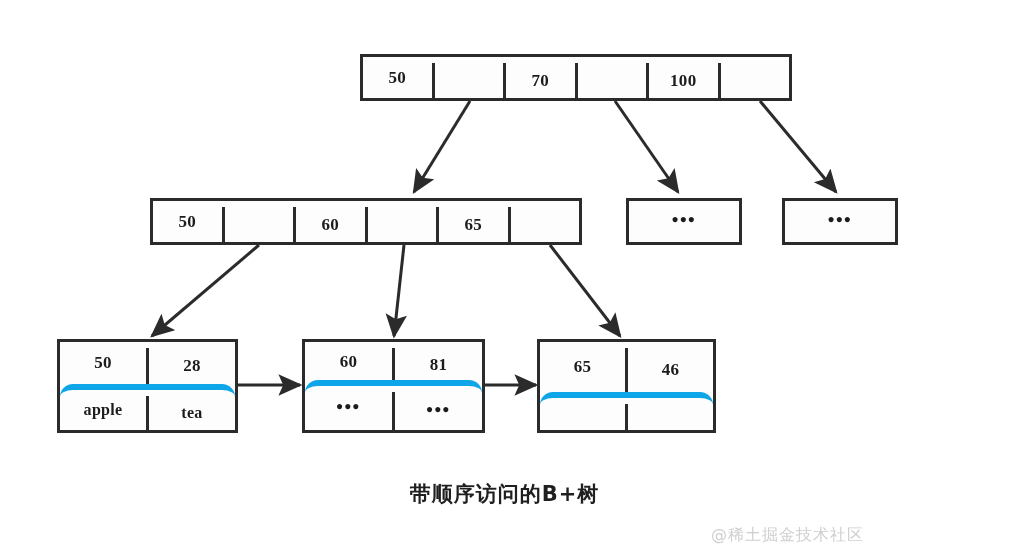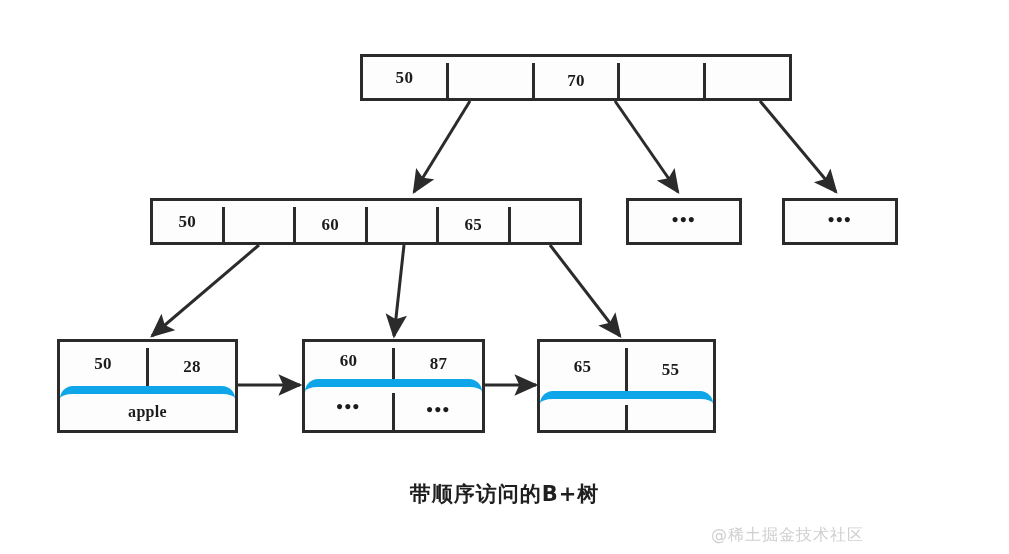--- a/index.html
+++ b/index.html
@@ -29,21 +29,21 @@
     background: #fdfdfd;
     display: flex;
     flex-direction: column;
   }
   .node-row {
     display: flex;
     flex: 1 1 auto;
     min-height: 0;
   }
   .node-row + .node-row {
-    border-top: 8px solid #0ea5e9;
+    border-top: 6px solid #0ea5e9;
     border-radius: 13px;
   }
   .cell {
     box-sizing: border-box;
     flex: 1 1 0;
     display: flex;
     align-items: center;
     justify-content: center;
     font-weight: bold;
     font-size: 17px;
@@ -133,20 +133,21 @@
     <line x1="238" y1="385" x2="300" y2="385" stroke="#2b2b2b" stroke-width="3" marker-end="url(#ah)"></line>
     <line x1="485" y1="385" x2="536" y2="385" stroke="#2b2b2b" stroke-width="3" marker-end="url(#ah)"></line>
   </svg>
 
   <div class="node internal" id="root-node" style="left:360px; top:54px; width:432px; height:47px;">
     <div class="node-row">
       <div class="cell">50</div>
       <div class="cell"></div>
       <div class="cell">70</div>
       <div class="cell"></div>
+      <div class="cell">100</div>
       <div class="cell"></div>
     </div>
   </div>
 
   <div class="node internal" id="internal-node" style="left:150px; top:198px; width:432px; height:47px;">
     <div class="node-row">
       <div class="cell">50</div>
       <div class="cell"></div>
       <div class="cell">60</div>
       <div class="cell"></div>
@@ -167,38 +168,39 @@
     </div>
   </div>
 
   <div class="node leaf" id="leaf-node-1" style="left:57px; top:339px; width:181px; height:94px;">
     <div class="node-row">
       <div class="cell">50</div>
       <div class="cell">28</div>
     </div>
     <div class="node-row">
       <div class="cell word">apple</div>
+      <div class="cell word">tea</div>
     </div>
   </div>
 
   <div class="node leaf" id="leaf-node-2" style="left:302px; top:339px; width:183px; height:94px;">
     <div class="node-row">
       <div class="cell">60</div>
-      <div class="cell">87</div>
+      <div class="cell">81</div>
     </div>
     <div class="node-row">
       <div class="cell ellipsis">•••</div>
       <div class="cell ellipsis">•••</div>
     </div>
   </div>
 
   <div class="node leaf" id="leaf-node-3" style="left:537px; top:339px; width:179px; height:94px;">
     <div class="node-row">
       <div class="cell">65</div>
-      <div class="cell">55</div>
+      <div class="cell">46</div>
     </div>
     <div class="node-row">
       <div class="cell word"></div>
       <div class="cell word"></div>
     </div>
   </div>
 
   <div id="watermark">@稀土掘金技术社区</div>
 
   <div id="caption">带顺序访问的B+树</div>

